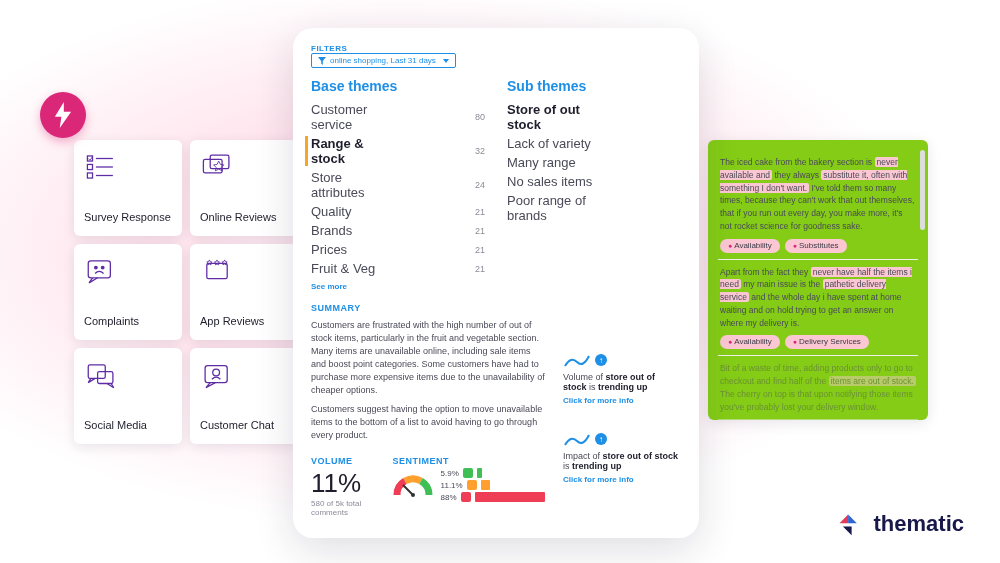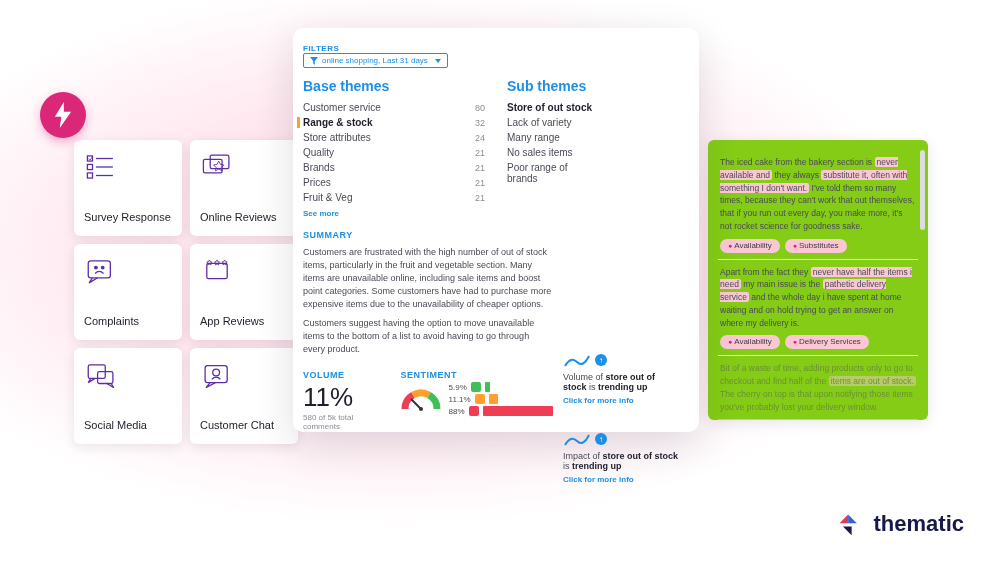--- a/index.html
+++ b/index.html
@@ -28,34 +28,34 @@
   .lightning svg{width:20px;height:26px;fill:#fff;}
   
   .source-grid{position:absolute;left:74px;top:140px;display:grid;
                grid-template-columns:repeat(2,108px);grid-auto-rows:96px;gap:8px;z-index:2;}
   .card{background:#fff;border-radius:6px;box-shadow:0 3px 12px rgba(30,30,60,.10);
         padding:12px 10px;display:flex;flex-direction:column;justify-content:space-between;}
   .card .ic{width:34px;height:30px;color:var(--purple);}
   .card .ic svg{width:100%;height:100%;stroke:currentColor;fill:none;stroke-width:1.5;}
   .card .lbl{font-size:11px;color:var(--text-dark);line-height:1.2;}
   
-  .panel{position:absolute;left:293px;top:28px;width:406px;height:404px;
-         background:#fff;border-radius:10px;box-shadow:0 12px 40px rgba(30,30,60,.14);
-         padding:16px 10px 14px;z-index:3;}
+  .panel{position:absolute;left:293px;top:28px;width:406px;height:510px;
+         background:#fff;border-radius:20px;box-shadow:0 12px 40px rgba(30,30,60,.14);
+         padding:16px 18px 14px;z-index:3;}
   .filters-lbl{color:var(--brand-blue);font-size:8px;letter-spacing:.5px;font-weight:600;text-transform:uppercase;}
   .pill{border:1px solid var(--brand-blue);border-radius:2px;display:inline-flex;align-items:center;
         padding:2px 6px;color:var(--brand-blue);font-size:8px;gap:4px;}
   .pill .chev{width:0;height:0;border-left:3px solid transparent;border-right:3px solid transparent;
               border-top:4px solid var(--brand-blue);margin-left:3px;}
   .funnel{width:8px;height:8px;}
   .themes-row{display:flex;margin-top:10px;gap:22px;}
   .themes-col{flex:1;}
   .col-title{color:var(--brand-blue);font-size:14px;font-weight:600;margin-bottom:8px;}
   .trow{display:flex;align-items:center;margin-bottom:4px;}
-  .trow .name{width:78px;font-size:10px;color:var(--text-mid);}
+  .trow .name{width:78px;font-size:13px;color:var(--text-mid);}
   .trow.active{border-left:3px solid #f5a623;padding-left:3px;margin-left:-6px;}
   .trow.active .name{color:var(--text-dark);font-weight:700;}
   .trow .bar-wrap{flex:1;position:relative;height:10px;}
   .trow .bar-wrap.dim{height:8px;}
   .trow .bar{height:100%;background:var(--brand-blue);border-radius:1px;}
   .trow .bar.dim{background:#cfe6f7;}
   .trow .val{width:20px;text-align:right;font-size:9px;color:var(--text-light);}
   .sub .trow .name{width:92px;}
   .themes-col.sub .trow.first .name{font-weight:700;color:var(--text-dark);}
   .see-more{color:var(--brand-blue);font-size:8px;font-weight:600;margin-top:6px;cursor:pointer;}

